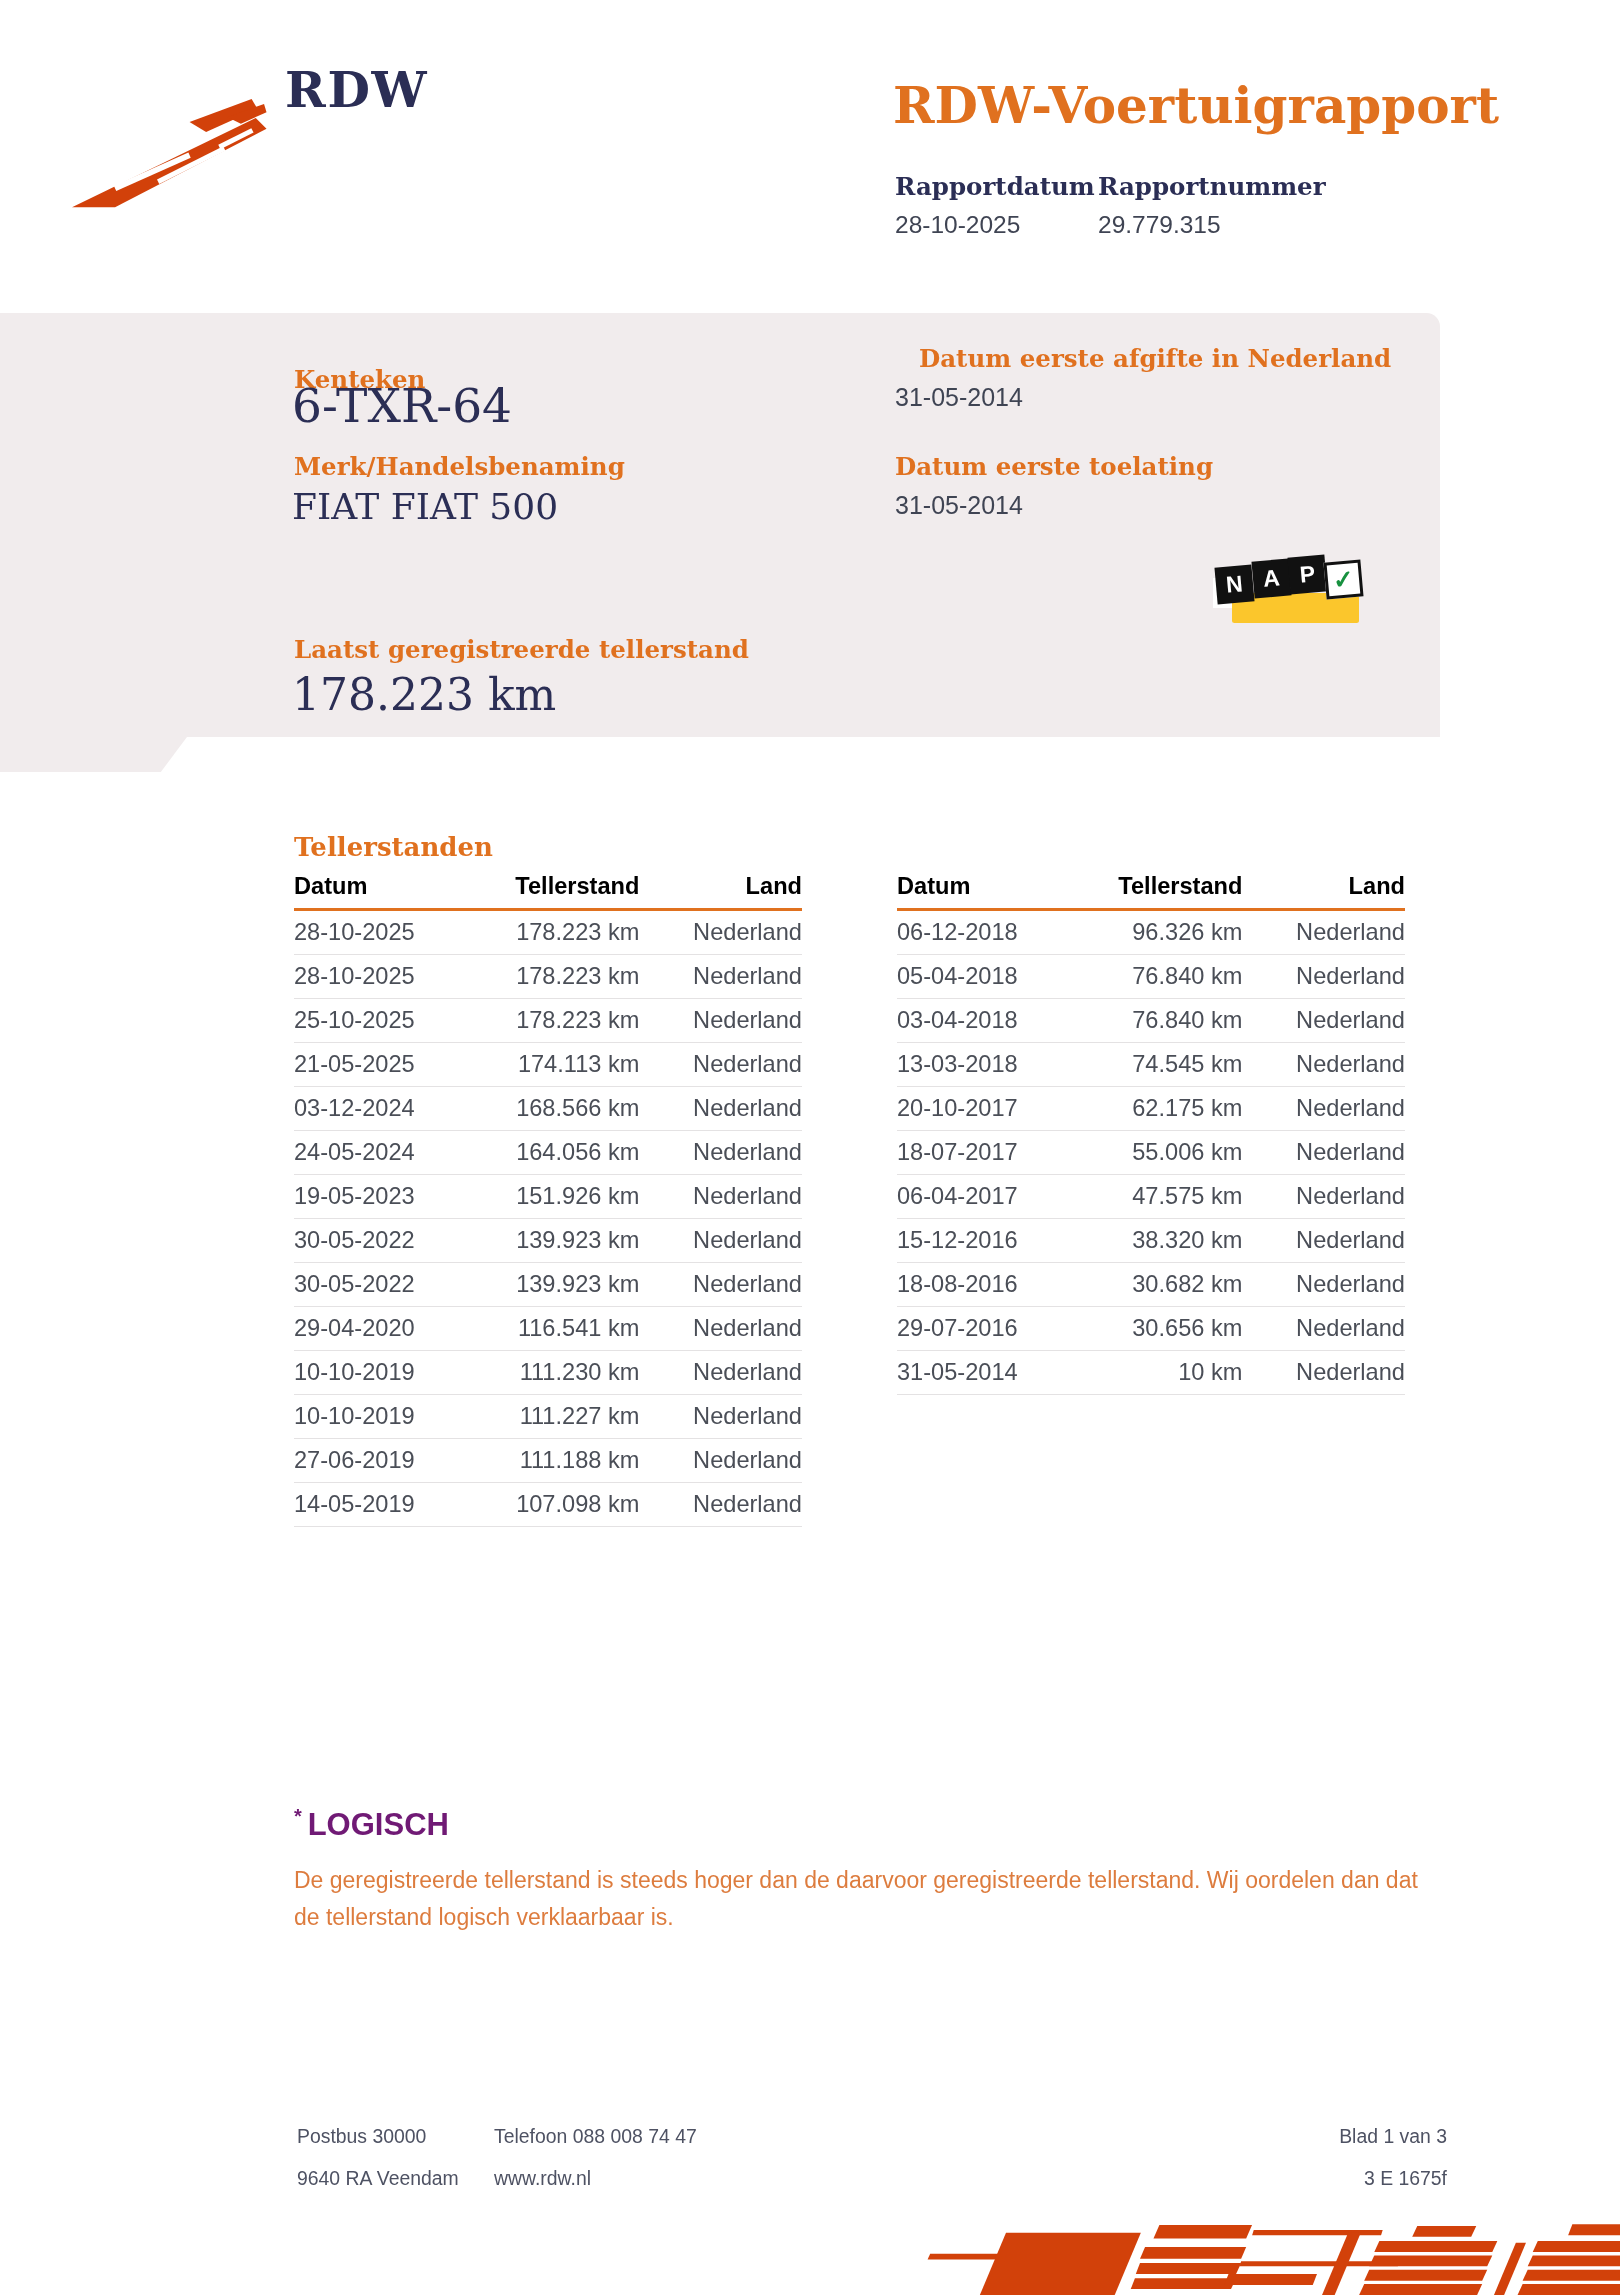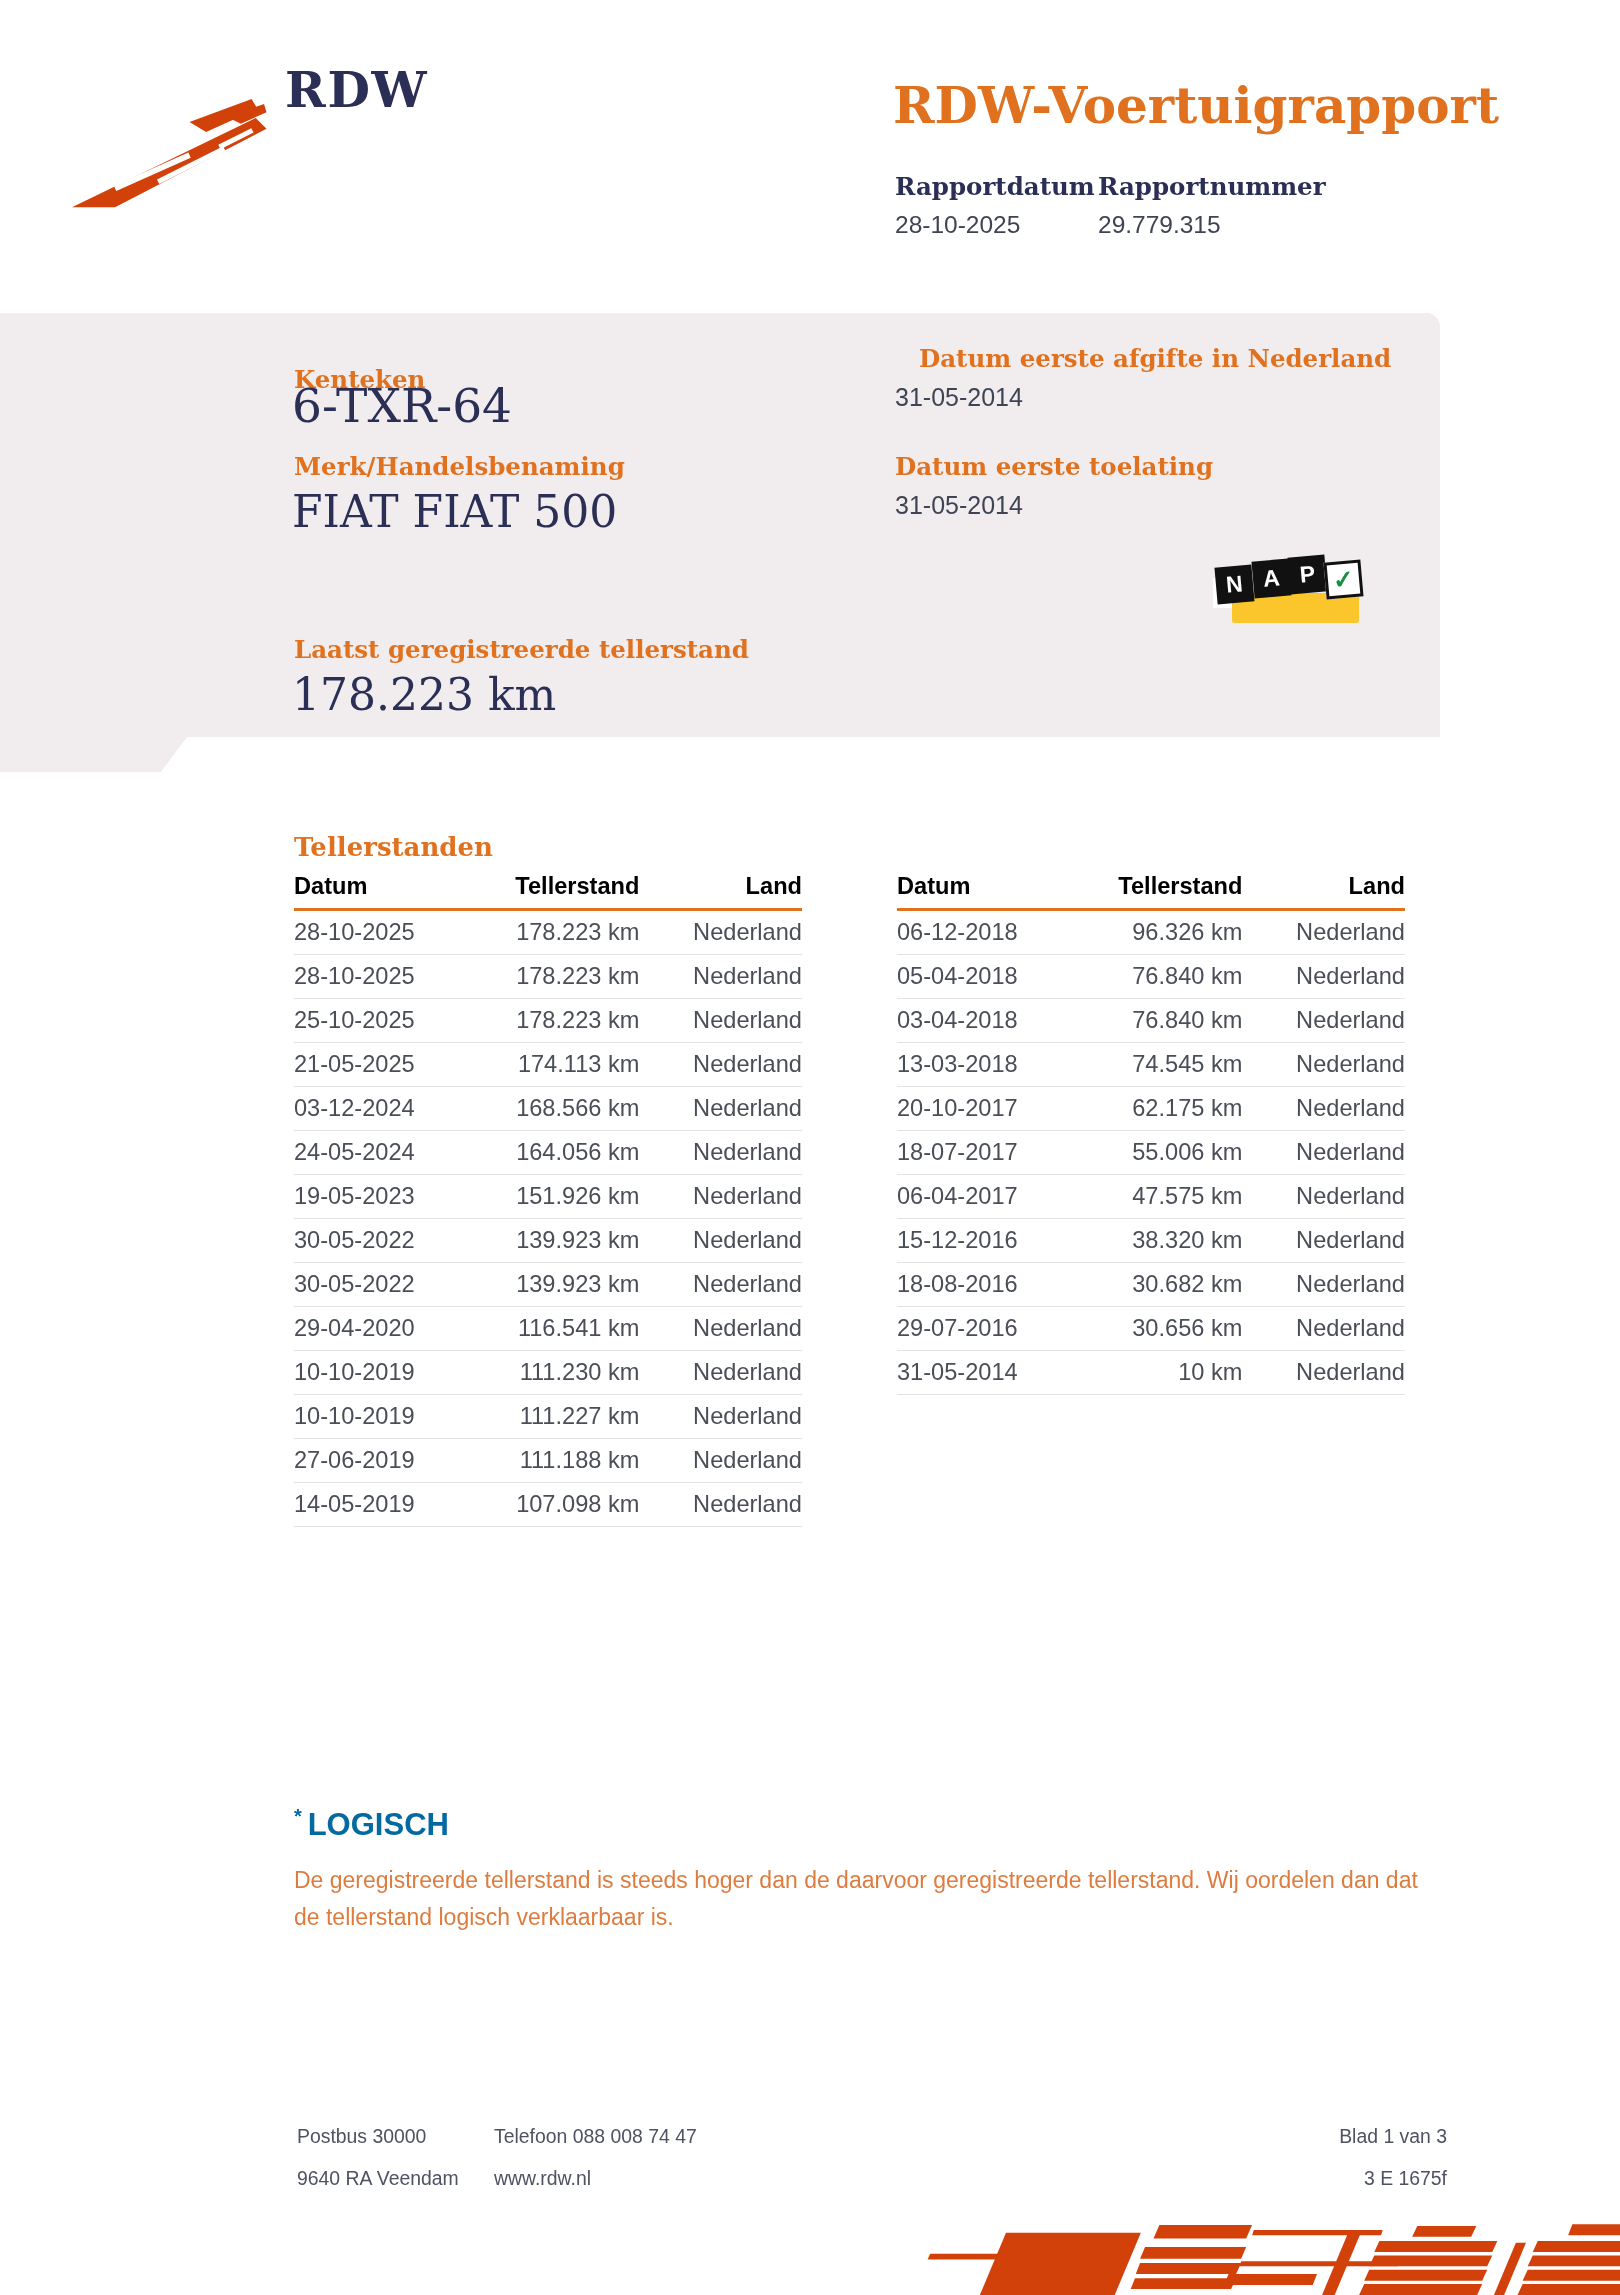--- a/index.html
+++ b/index.html
@@ -42,21 +42,21 @@
                  font-size:26px;color:#e0711f;}
   .mtable{top:873px;width:508px;}
   .mtable.left{left:294px;} .mtable.right{left:897px;}
   .thead{display:flex;font-weight:700;font-size:23.6px;color:#000000;
          padding-bottom:7.6px;border-bottom:3.4px solid #e0711f;}
   .trow{display:flex;height:43px;align-items:center;border-bottom:1.7px solid #e4e2e3;
         font-size:23.6px;color:#4a4e57;}
   .c1{width:40%;text-align:left;} .c2{width:28%;text-align:right;} .c3{width:32%;text-align:right;}
 
   
-  .judge-title{left:294px;top:1805px;font-size:31px;font-weight:700;color:#0369a1;}
+  .judge-title{left:294px;top:1805px;font-size:31px;font-weight:700;color:#701a75;}
   .judge-title .star{font-size:20px;vertical-align:11.8px;margin-right:5.9px;}
   .judge-text{left:294px;top:1862px;width:1136px;font-size:23px;line-height:1.6;color:#dd7c3e;}
 
   
   .foot{font-size:19.4px;color:#4e5263;margin-top:25px;}
   .f-right{left:929px;width:518px;text-align:right;}
 
   svg{display:block;}
 </style>
 </head>
@@ -82,21 +82,21 @@
   <div class="abs meta-value" style="left:895px;top:211px;">28-10-2025</div>
   <div class="abs meta-value" style="left:1098px;top:211px;">29.779.315</div>
 
   <div class="abs panel"></div>
   <div class="abs panel-tab"></div>
 
   <div class="abs lbl" style="left:294px;top:332px;margin-top:33px;">Kenteken</div>
   <div class="abs bigval" style="left:292px;top:378px;font-size:47px;">6-TXR-64</div>
 
   <div class="abs lbl" style="left:294px;top:452px;">Merk/Handelsbenaming</div>
-  <div class="abs bigval" style="left:292px;top:486px;font-size:44px;">FIAT FIAT 500</div>
+  <div class="abs bigval" style="left:292px;top:486px;font-size:36px;">FIAT FIAT 500</div>
 
   <div class="abs lbl" style="left:294px;top:635px;">Laatst geregistreerde tellerstand</div>
   <div class="abs bigval" style="left:292px;top:669px;font-size:44px;">178.223 km</div>
 
   <div class="abs lbl" style="left:895px;top:344px;margin-left:24px;">Datum eerste afgifte in Nederland</div>
   <div class="abs sansval" style="left:895px;top:383px;">31-05-2014</div>
 
   <div class="abs lbl" style="left:895px;top:452px;">Datum eerste toelating</div>
   <div class="abs sansval" style="left:895px;top:491px;">31-05-2014</div>
 

